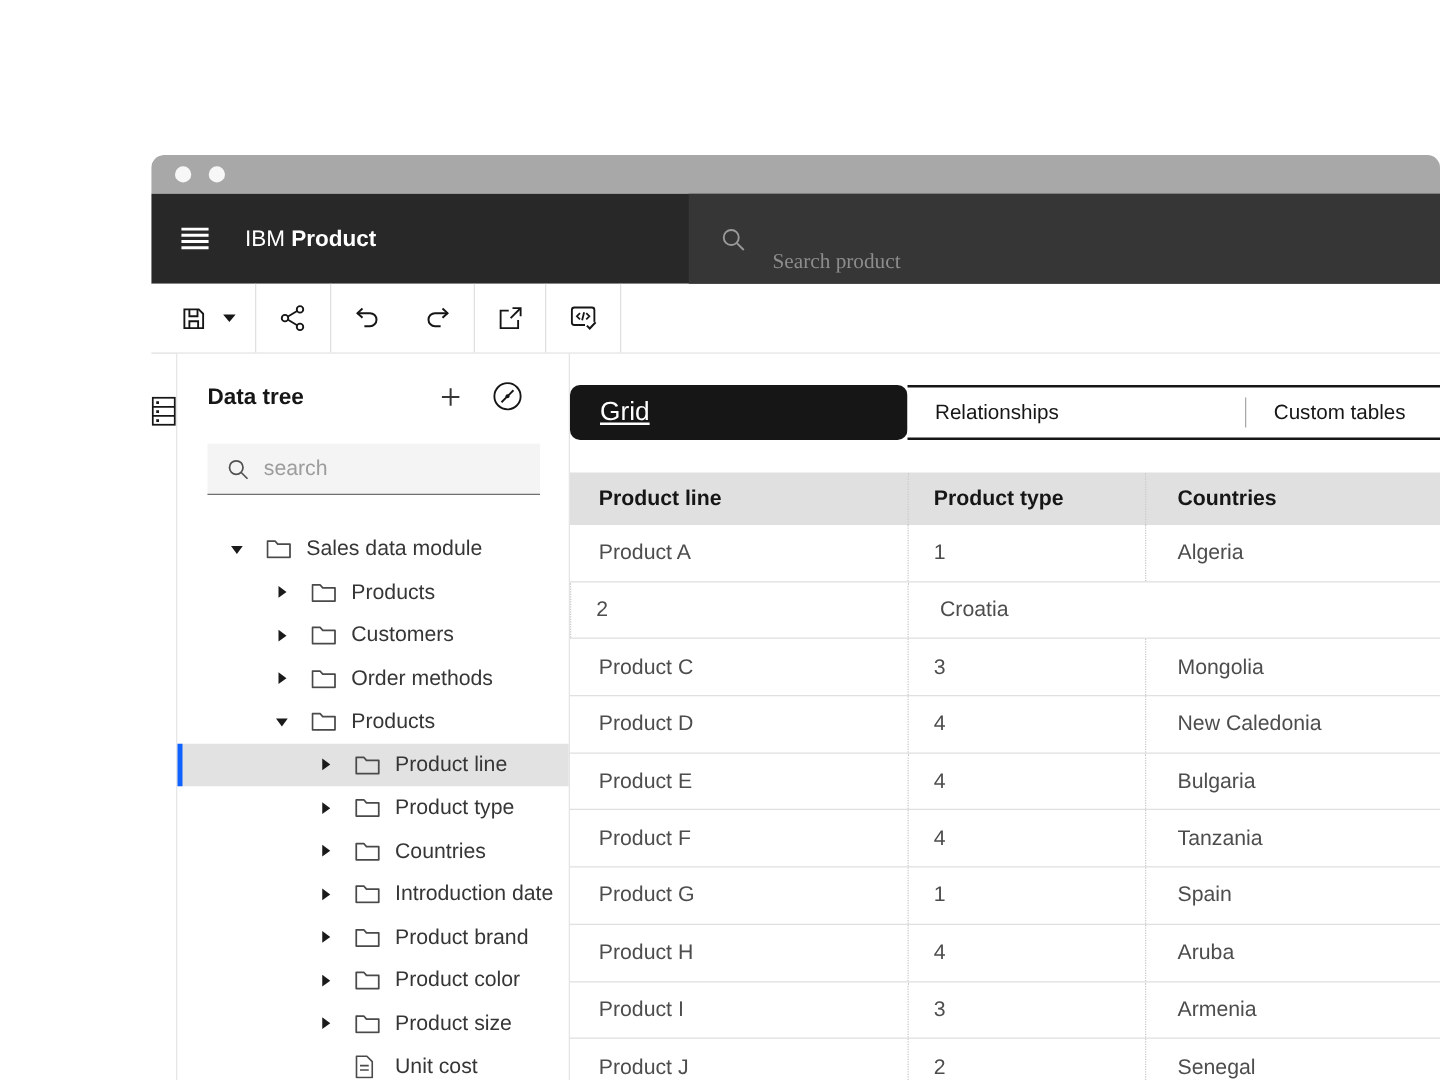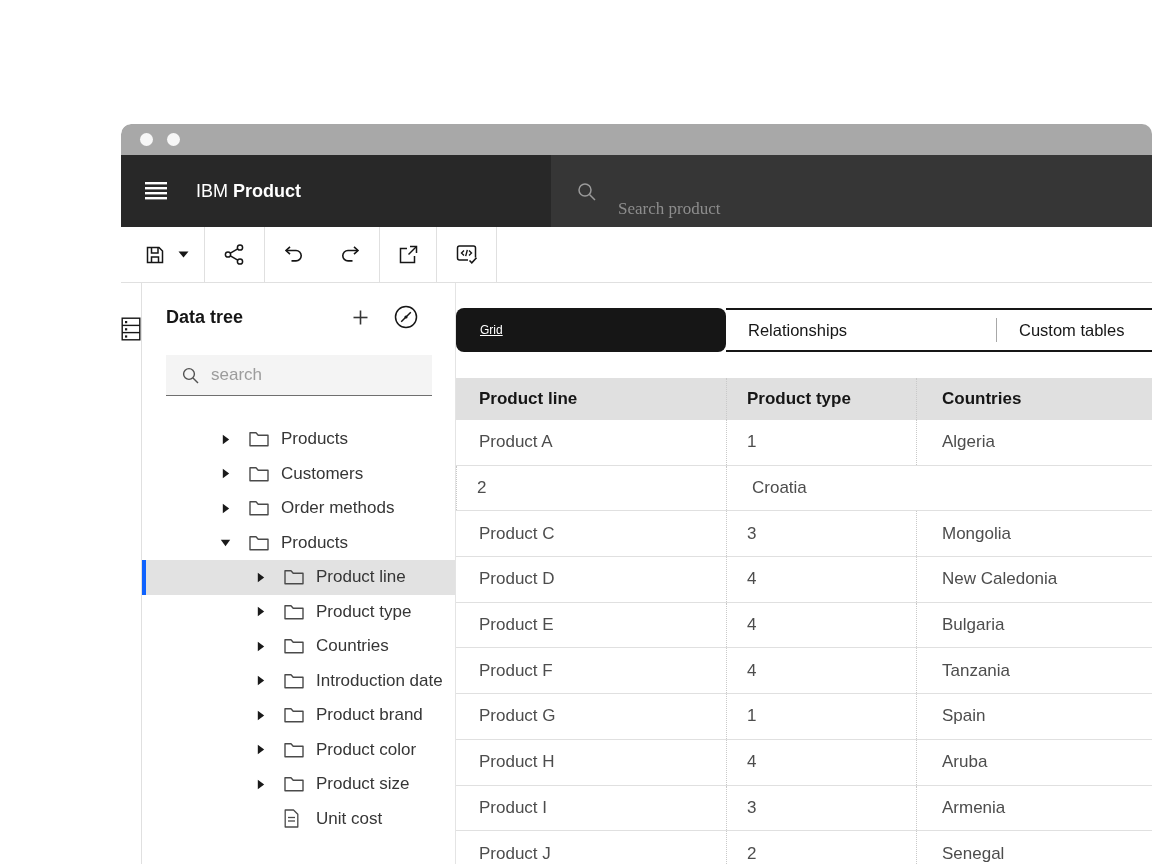--- a/index.html
+++ b/index.html
@@ -67,21 +67,21 @@
   .caret { width:12px; margin-right:17px; display:flex; align-items:center; }
   .ticon { width:20px; margin-right:12px; display:flex; align-items:center; }
   .tree-label { white-space:nowrap; }
 
   .gutter { width:22px; background:#f4f4f4; }
 
   
   .main { flex:1; background:#fff; }
   .tabstrip { margin-top:25px; height:44px; display:flex; }
   .tab-active { width:270px; background:#161616; border-radius:8px; color:#fff;
-                display:flex; align-items:center; padding-left:24px; font-size:12px; cursor:pointer;text-decoration:underline; }
+                display:flex; align-items:center; padding-left:24px; font-size:21px; cursor:pointer;text-decoration:underline; }
   .tabs-rest { flex:1; border-top:2px solid #161616; border-bottom:2px solid #161616;
                background:#fff; display:flex; align-items:stretch; }
   .tab { width:270px; display:flex; align-items:center; padding-left:22px;
          font-size:16.5px; color:#161616; cursor:pointer; }
   .tab-divider { width:1px; height:24px; background:#a8a8a8; align-self:center; }
   .tab.partial { width:auto; padding-right:60px; white-space:nowrap; }
 
   .table { margin-top:26px; }
   .thead, .trow { display:grid; grid-template-columns:270px 190px 1fr; }
   .thead { height:42px; background:#e0e0e0; font-weight:700; color:#161616; font-size:17px; }
@@ -233,20 +233,39 @@
         <span>
           <svg width="17" height="17" viewBox="0 0 17 17" fill="none" stroke="#525252" stroke-width="1.4">
             <circle cx="7" cy="7" r="5.4"></circle>
               <line x1="11" y1="11" x2="16" y2="16"></line>
           </svg>
         </span>
         <input value="" placeholder="search" style="">
       </div>
 
       <div class="tree">
+          <div class="tree-row lvl0">
+    <span class="caret">
+      <span>
+        <svg width="11" height="11" viewBox="0 0 11 11">
+                  <path d="M0.8 2.8 H10.2 L5.5 9.2 Z" fill="#1a1a1a"></path>
+                </svg>
+      </span>
+
+    </span>
+    <span class="ticon">
+      <span>
+        <svg width="20" height="16" viewBox="0 0 20 16" fill="none" stroke="#4a4a4a" stroke-width="1.4" stroke-linejoin="round">
+          <path d="M1 14.8 V1.8 H7 L9.2 4.3 H19 V14.8 Z"></path>
+        </svg>
+      </span>
+
+    </span>
+    <span class="tree-label">Sales data module</span>
+  </div>
           <div class="tree-row lvl1">
     <span class="caret">
 
       <span>
         <svg width="11" height="11" viewBox="0 0 11 11">
                   <path d="M2.8 0.8 L9.2 5.5 L2.8 10.2 Z" fill="#1a1a1a"></path>
                 </svg>
       </span>
     </span>
     <span class="ticon">

